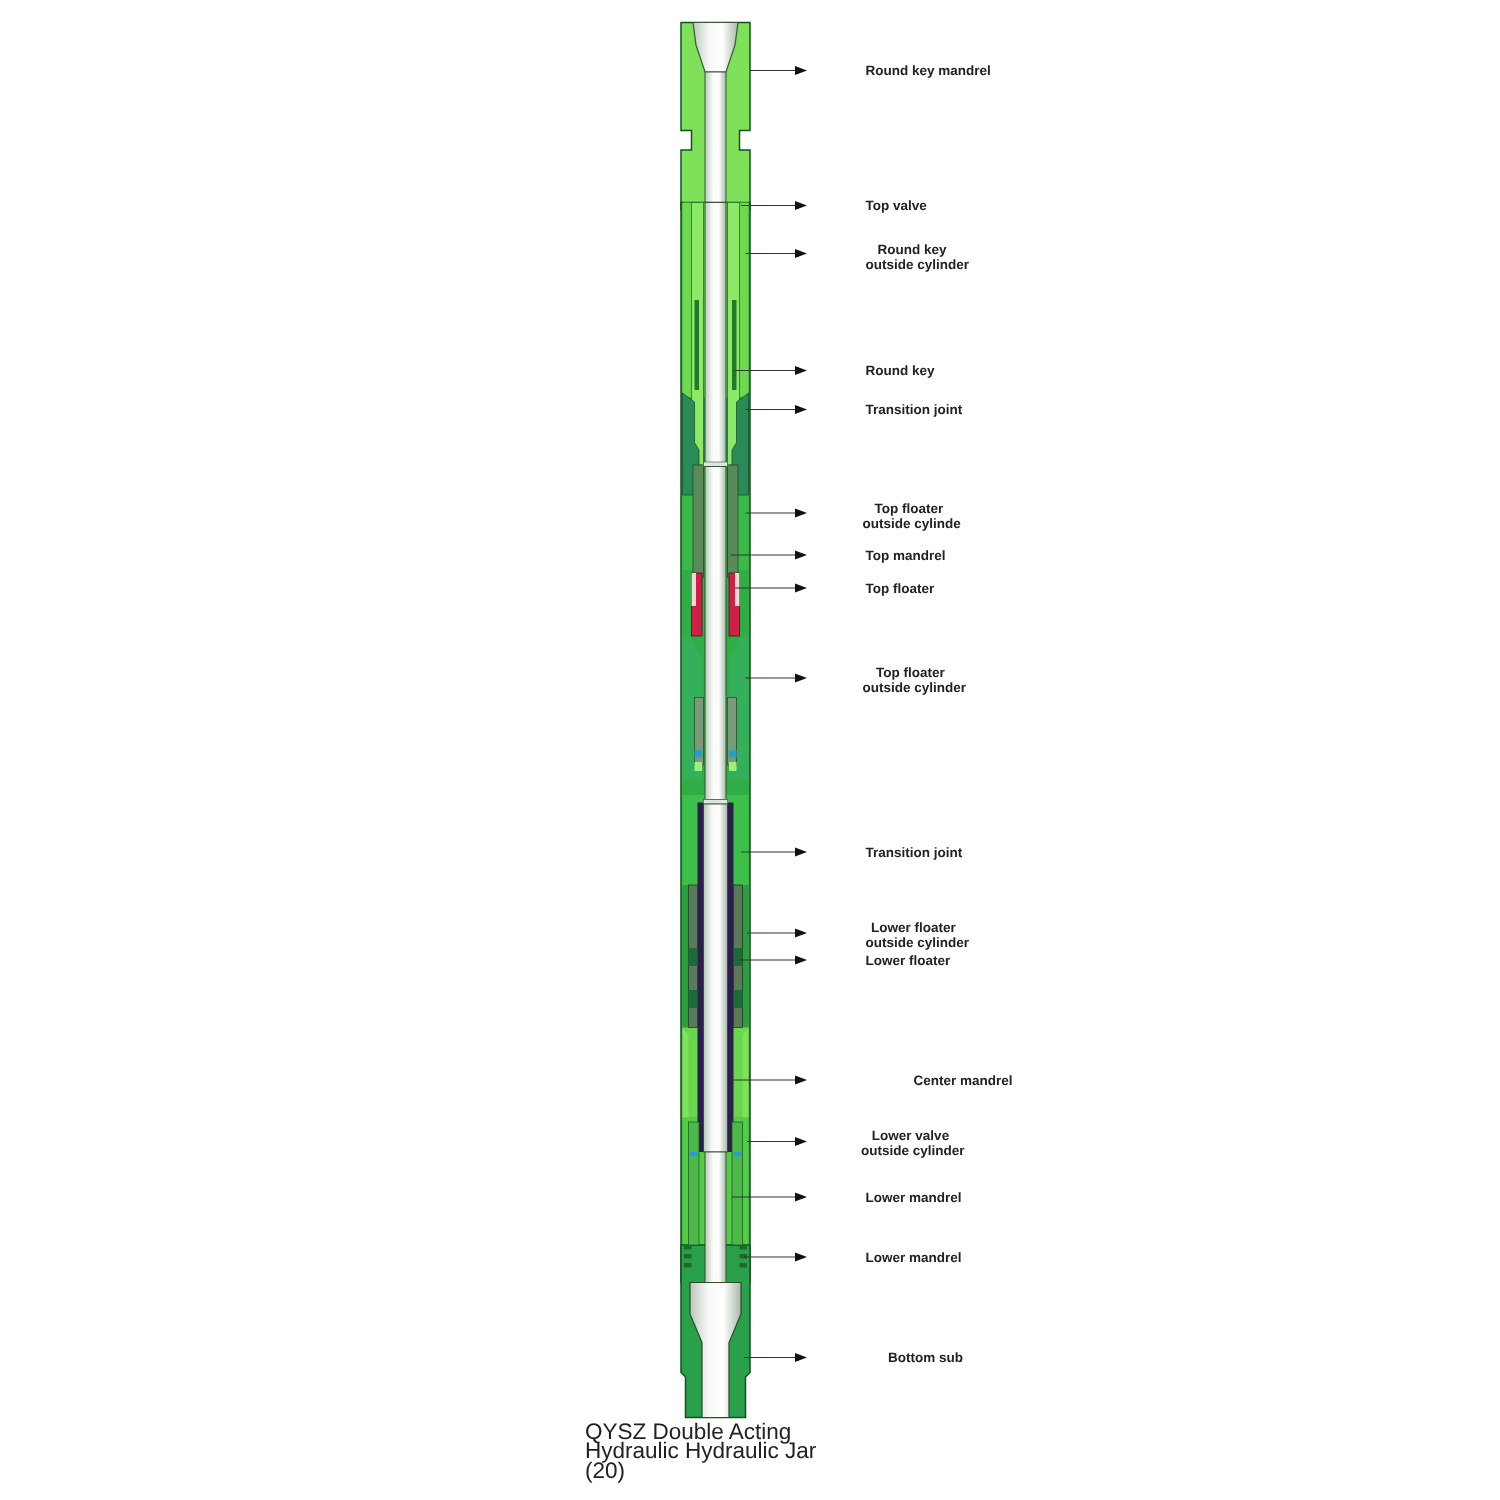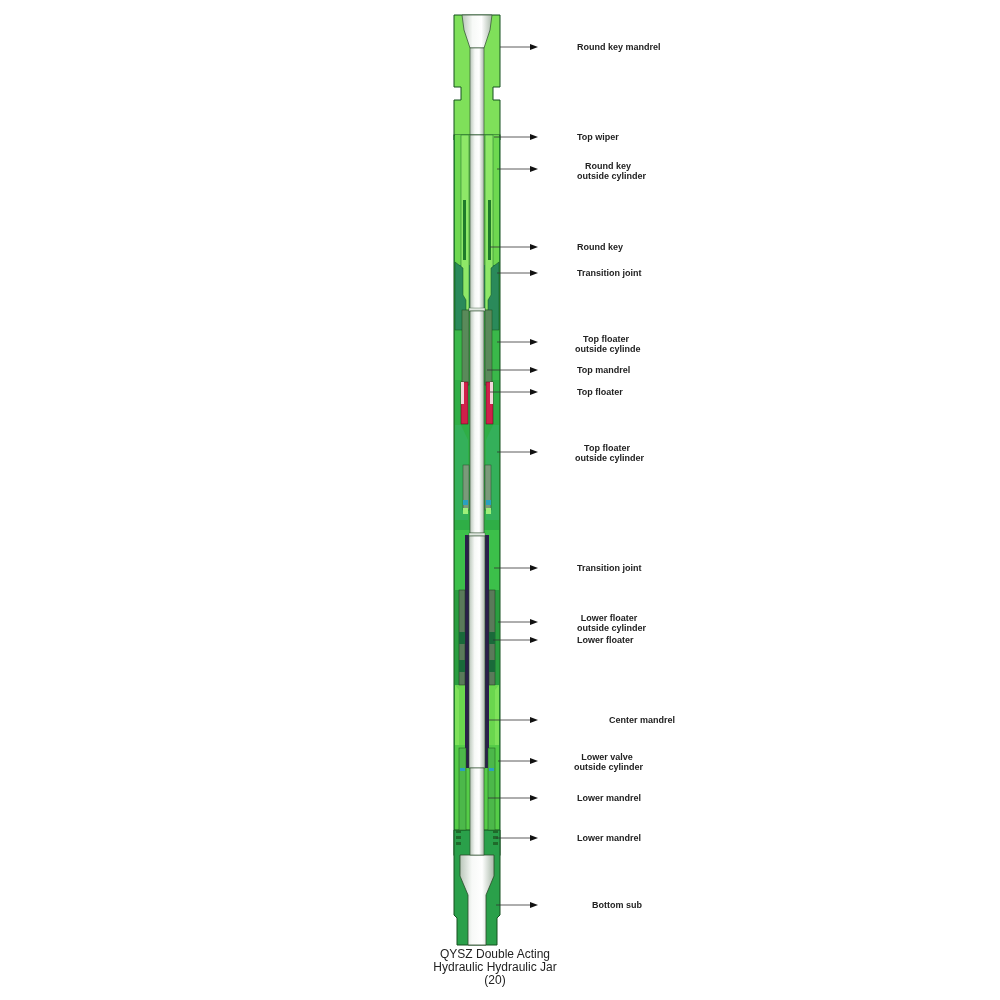--- a/index.html
+++ b/index.html
@@ -2,22 +2,22 @@
 <html><head>
 <meta charset="utf-8">
 <style>
   html, body { margin: 0; padding: 0; background: #ffffff; }
   body { width: 1000px; height: 1000px; position: relative; overflow: hidden;
          font-family: "Liberation Sans", sans-serif; }
   #diagram { position: absolute; left: 0; top: 0; width: 1000px; height: 1000px; }
   .lbl { position: absolute; font-family: "Liberation Sans", sans-serif; font-weight: bold;
          font-size: 9px; color: #222; white-space: nowrap; line-height: 10px; margin-left: 32px; }
   .lbl.two { text-align: center; }
-  .caption { position: absolute; left: 390px; top: 948px; width: 210px; text-align: center;
-             font-family: "Liberation Sans", sans-serif; font-size: 12px; color: #222; line-height: 13px; }
+  .caption { position: absolute; left: 390px; top: 948px; width: 210px; 
+             font-family: "Liberation Sans", sans-serif; font-size: 15px; color: #222; line-height: 13px; }
 </style>
 </head>
 <body>
 
 <svg id="diagram" viewBox="0 0 1000 1000" xmlns="http://www.w3.org/2000/svg">
   <defs>
     <linearGradient id="boreGrad" x1="0" x2="1" y1="0" y2="0">
       <stop offset="0" stop-color="#b9c6b9"></stop>
       <stop offset="0.35" stop-color="#f7f9f7"></stop>
       <stop offset="0.65" stop-color="#ffffff"></stop>
@@ -160,21 +160,21 @@
     <line x1="488" y1="798" x2="532" y2="798"></line>
       <path d="M530 795 L538 798 L530 801 Z" stroke="none"></path>
     <line x1="496" y1="838" x2="532" y2="838"></line>
       <path d="M530 835 L538 838 L530 841 Z" stroke="none"></path>
     <line x1="496" y1="905" x2="532" y2="905"></line>
       <path d="M530 902 L538 905 L530 908 Z" stroke="none"></path>
   </g>
 </svg>
 
 <div class="lbl" style="left:545px;top:42px;">Round key mandrel</div>
-<div class="lbl" style="left:545px;top:132px;">Top wiper</div>
+<div class="lbl" style="left:545px;top:132px;">Top valve</div>
 <div class="lbl two" style="left:545px;top:161px;width:62px;">
   <div>Round key</div>
   <div>outside cylinder</div>
 </div>
 <div class="lbl" style="left:545px;top:242px;">Round key</div>
 <div class="lbl" style="left:545px;top:268px;">Transition joint</div>
 <div class="lbl two" style="left:543px;top:334px;width:62px;">
   <div>Top floater</div>
   <div>outside cylinde</div>
 </div>

